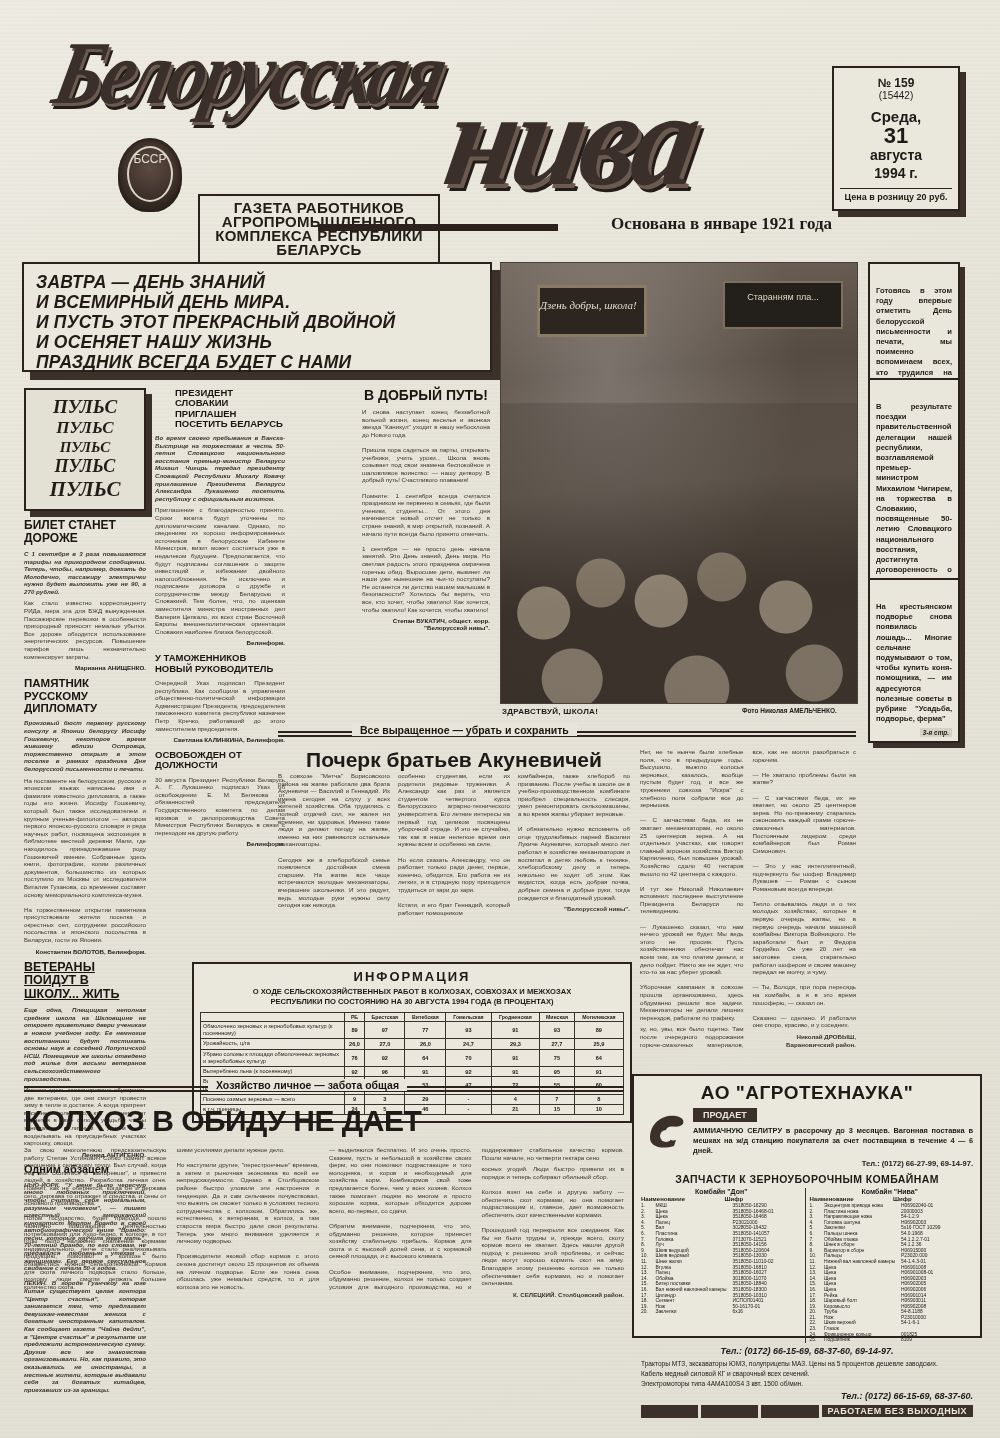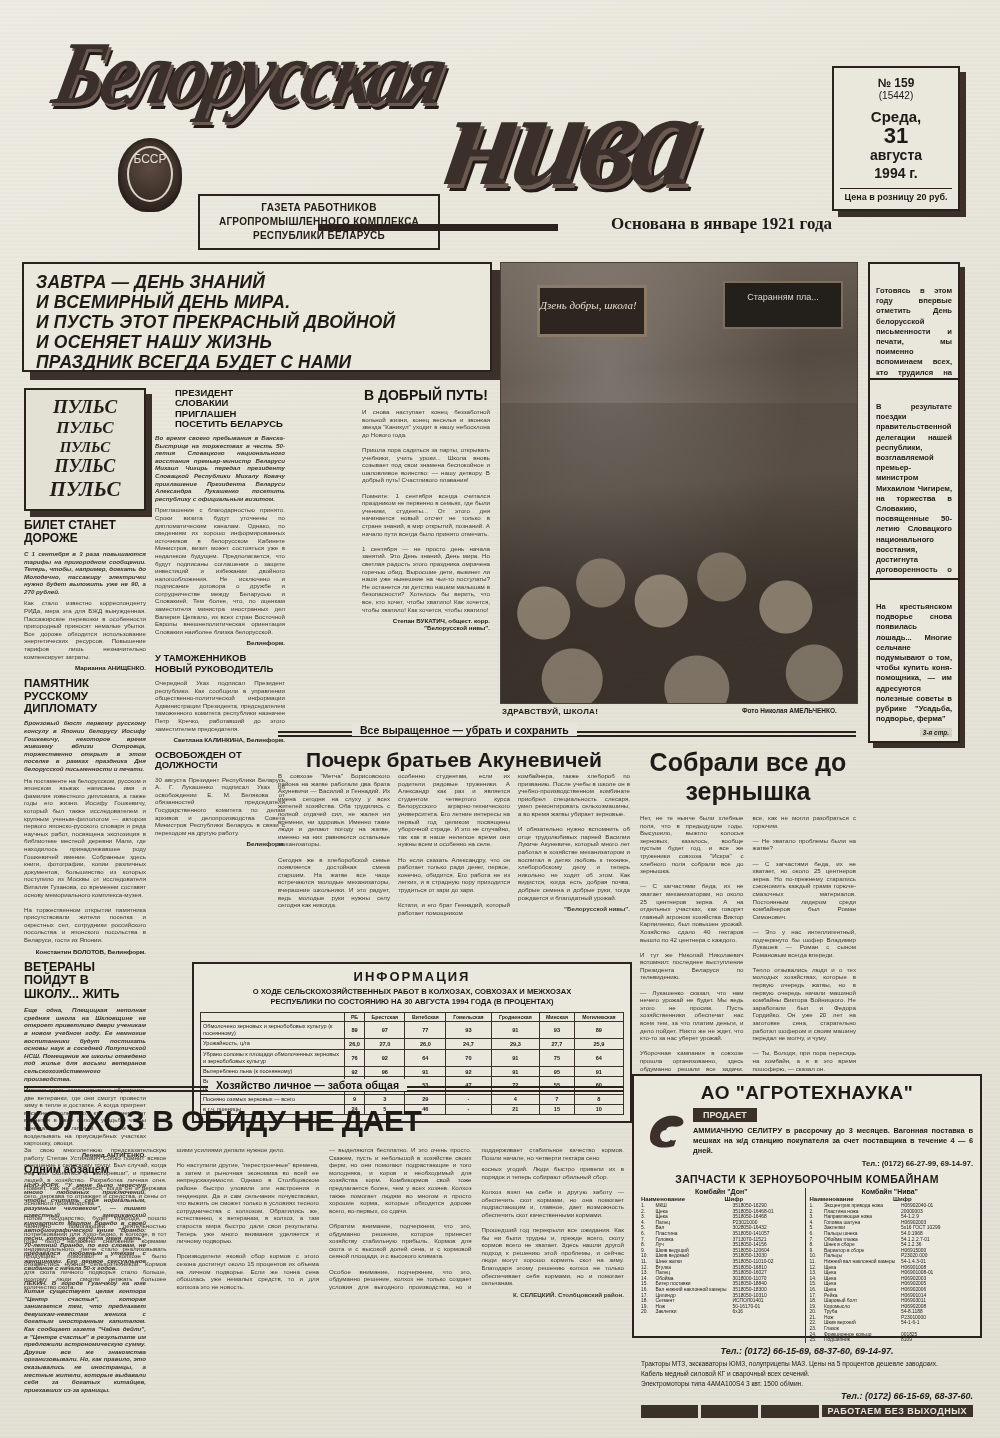--- a/index.html
+++ b/index.html
@@ -48,21 +48,21 @@
   .mh-order .ord-in{
     position:absolute;left:9px;top:8px;right:9px;bottom:10px;
     border-radius:50%;
     border:2px solid #d9d4c6;
     font-size:12px;color:#e4dfd2;text-align:center;line-height:10px;
     padding-top:6px;box-sizing:border-box;
   }
   .mh-sub{
     position:absolute;left:180px;top:176px;width:226px;
     border:2px solid #2b221d;padding:5px 6px;
-    text-align:center;font-weight:bold;font-size:10px;
+    text-align:center;font-weight:bold;font-size:15px;
     letter-spacing:0.3px;line-height:14px;color:#241c18;
   }
   .mh-issue{
     position:absolute;right:22px;top:48px;width:112px;
     border:2px solid #2b221d;
     padding:8px 6px 6px;text-align:center;background:#eae7dc;
     box-shadow:6px 6px 0 #3b302a;
   }
   .mh-issue .num{font-size:12px;font-weight:bold;}
   .mh-issue .numsm{font-size:10px;margin-bottom:7px;}
@@ -276,21 +276,21 @@
       <div class="body-col">
           <p class="lead">Бронзовый бюст первому русскому консулу в Японии белорусу Иосифу Гошкевичу, некоторое время жившему вблизи Островца, торжественно открыт в этом поселке в рамках праздника Дня белорусской письменности и печати.</p>
       <p style="white-space:pre-line;">На постаменте на белорусском, русском и японском языках написаны имя и фамилия известного дипломата, а также годы его жизни. Иосифу Гошкевичу, который был также исследователем и крупным ученым-филологом — автором первого японско-русского словаря и ряда научных работ, посвящена экспозиция в библиотеке местной деревни Мали, где находилось принадлежавшее роду Гошкевичей имение. Собранные здесь книги, фотографии, копии различных документов, большинство из которых поступило из Москвы от исследователя Виталия Гузанова, со временем составят основу мемориального комплекса-музея.
 
 На торжественном открытии памятника присутствовали жители поселка и окрестных сел, сотрудники российского посольства и японского посольства в Беларуси, гости из Японии.</p>
         </div>
       <div class="sig">Константин БОЛОТОВ, Белинформ.</div>
     </div>
 
     <div style="margin-top:6px;">
-      <div class="hl" style="font-size:12.5px;">ВЕТЕРАНЫ ПОЙДУТ В ШКОЛУ... ЖИТЬ</div>
+      <div class="hl" style="font-size:12.5px;text-decoration:underline;">ВЕТЕРАНЫ ПОЙДУТ В ШКОЛУ... ЖИТЬ</div>
       <div class="body-col">
           <p class="lead">Еще одна, Плещицкая неполная средняя школа на Шкловщине не откроет приветливо двери ученикам в новом учебном году. Ее немногие воспитанники будут постигать основы наук в соседней Лопуличской НСШ. Помещение же школы отведено под жилье для восьми ветеранов сельскохозяйственного производства.</p>
       <p>Именно здесь запланировано обустроить две ветеранки, где они смогут провести зиму в тепле и достатке. А когда пригреет весеннее солнышко, кто захочет, тот вернется в свое село и усадьбу, чтобы заниматься личным делом — возделывать на приусадебных участках картошку, овощи.</p>
         </div>
       <div class="sig">Леонид АНТИГЕНКО.</div>
     </div>
 
     <div style="margin-top:6px;">
       <div class="hl" style="font-size:11px;">Одним абзацем</div>
       <div class="body-col">
@@ -376,21 +376,20 @@
 
 Кстати, и его брат Геннадий, который работает помощником</p>
       <p style="white-space:pre-line;">комбайнера, также хлебороб по призванию. После учебы в школе он в учебно-производственном комбинате приобрел специальность слесаря, умел ремонтировать сельхозмашины, а во время жатвы убирает зерновые.
 
 И обязательно нужно вспомнить об отце трудолюбивых парней Василии Лукиче Акуневиче, который много лет работал в хозяйстве механизатором и воспитал в детях любовь к технике, хлеборобскому делу и теперь никольно не ходит об этом. Как видистся, когда есть добрая почва, добрые семена и добрые руки, тогда рождается и благодатный урожай.</p>
       <p class="sig">"Белорусской нивы".</p>
     </div>
   </div>
 
   <div class="mid-right">
-    <div class="h-sobrali">Собрали все до зернышка</div>
     <div class="two-col body-col">
       <p style="white-space:pre-line;">Нет, не те нынче были хлебные поля, что в предыдущие годы. Высушило, выжгло колосья зерновых, казалось, вообще пустым будет год, и все же труженики совхоза "Искра" с хлебного поля собрали все до зернышка.
 
 — С загчастями беда, их не хватает механизаторам, но около 25 центнеров зерна. А на отдельных участках, как говорят главный агроном хозяйства Виктор Карпиленко, был повышен урожай. Хозяйство сдало 40 гектаров вышло по 42 центнера с каждого.
 
 И тут же Николай Николаевич вспомнил: последнее выступление Президента Беларуси по телевидению.
 
 — Лукашенко сказал, что нам нечего урожай не будет. Мы ведь этого не просим. Пусть хозяйственники обеспечат нас всем тем, за что платим деньги, и дело пойдет. Никто же не ждет, что кто-то за нас уберет урожай.
 
 Уборочная кампания в совхозе прошла организованно, здесь обдуманно решали все задачи. Механизаторы не делали лишних переездов, работали по графику.</p>

